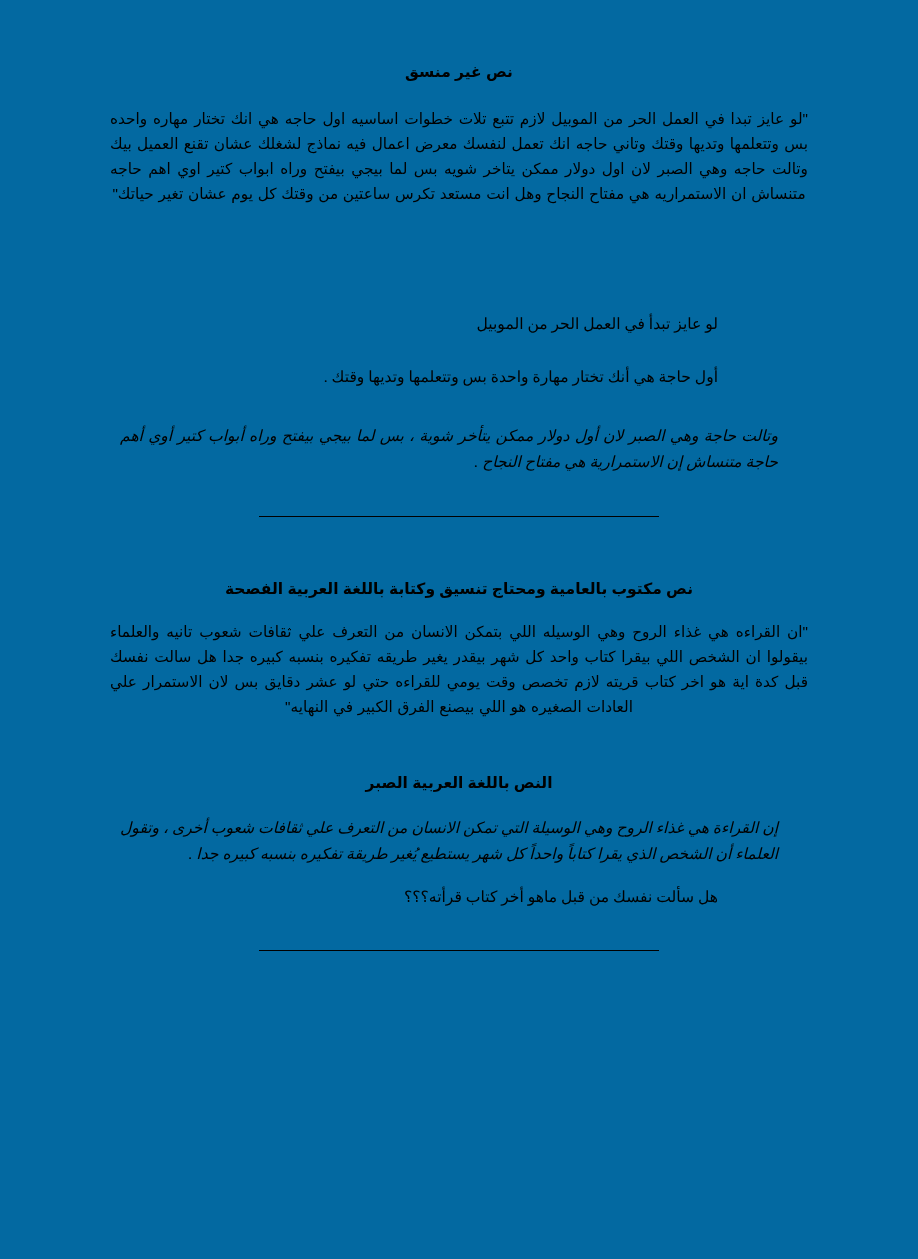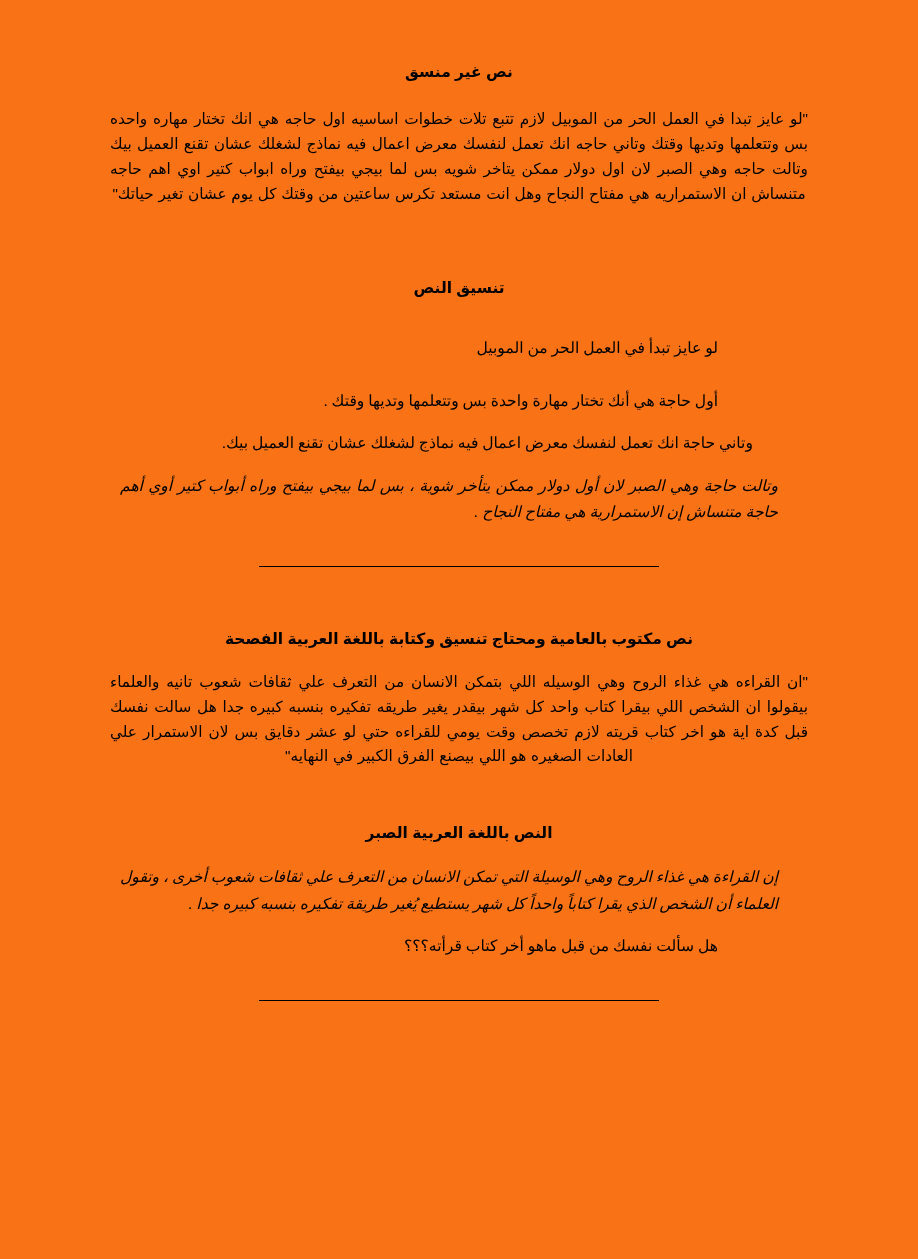--- a/index.html
+++ b/index.html
@@ -14,21 +14,21 @@
     font-family: "Liberation Sans", "DejaVu Sans", sans-serif;
     color: #000000;
     overflow: hidden;
   }
   .page {
     width: 918px;
     height: 1259px;
     box-sizing: border-box;
     padding: 0;
     position: relative;
-    background: #f97316;
+    background: #0369a1;
   }
   .content {
     box-sizing: border-box;
     padding: 60px 110px 0 110px;
     direction: rtl;
     text-align: right;
   }
 
   
   .heading-center {
@@ -113,36 +113,34 @@
   <div class="content">
 
     <div class="heading-center">نص غير منسق</div>
 
     <div class="sp-24"></div>
 
     <div class="quote-block">"لو عايز تبدا في العمل الحر من الموبيل لازم تتبع تلات خطوات اساسيه اول حاجه هي انك تختار مهاره واحده بس وتتعلمها وتديها وقتك وتاني حاجه انك تعمل لنفسك معرض اعمال فيه نماذج لشغلك عشان تقنع العميل بيك وتالت حاجه وهي الصبر لان اول دولار ممكن يتاخر شويه بس لما بيجي بيفتح وراه ابواب كتير اوي اهم حاجه متنساش ان الاستمراريه هي مفتاح النجاح وهل انت مستعد تكرس ساعتين من وقتك كل يوم عشان تغير حياتك"</div>
 
     <div class="sp-70"></div>
 
-    <div class="heading-center">تنسيق النص</div>
 
     <div class="sp-36"></div>
 
     <div class="serif-line indent-right-b">لو عايز تبدأ في العمل الحر من الموبيل</div>
 
     <div class="sp-12"></div>
 
 
     <div class="sp-16"></div>
 
     <div class="serif-block indent-right-b">أول حاجة هي أنك تختار مهارة واحدة بس وتتعلمها وتديها وقتك .</div>
 
     <div class="sp-16"></div>
 
-    <div class="serif-block indent-right-a">وتاني حاجة انك تعمل لنفسك معرض اعمال فيه نماذج لشغلك عشان تقنع العميل بيك.</div>
 
     <div class="sp-16"></div>
 
     <div class="serif-block indent-both-a">وتالت حاجة وهي الصبر لان أول دولار ممكن يتأخر شوية ، بس لما بيجي بيفتح وراه أبواب كتير أوي أهم حاجة متنساش إن الاستمرارية هي مفتاح النجاح .</div>
 
     <div class="sp-16"></div>
 
 
     <div class="sp-24"></div>
 

